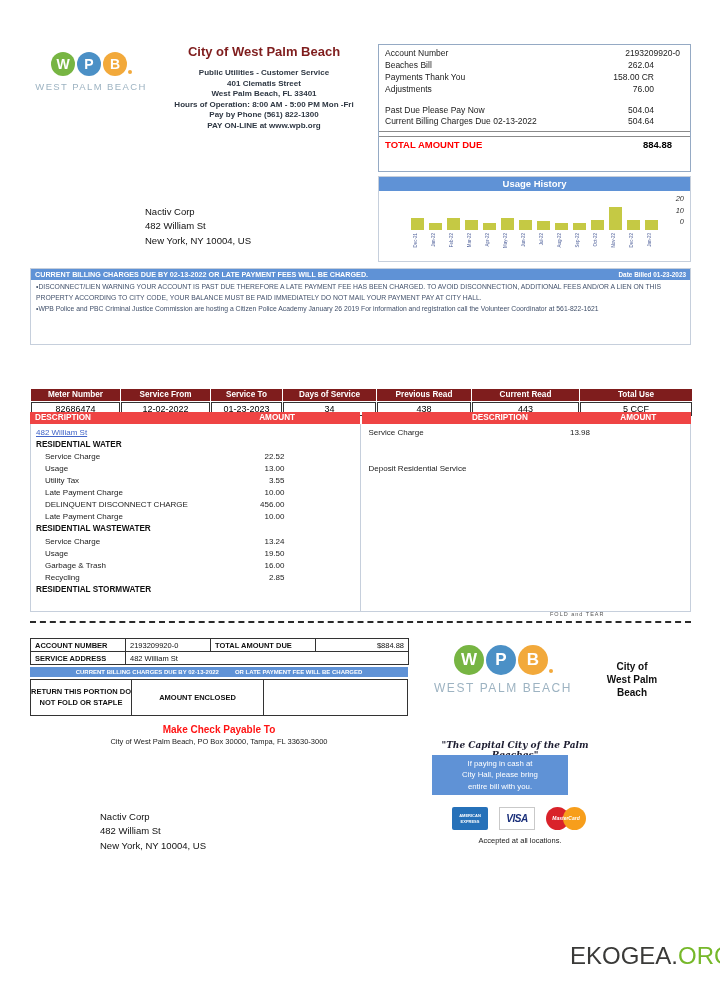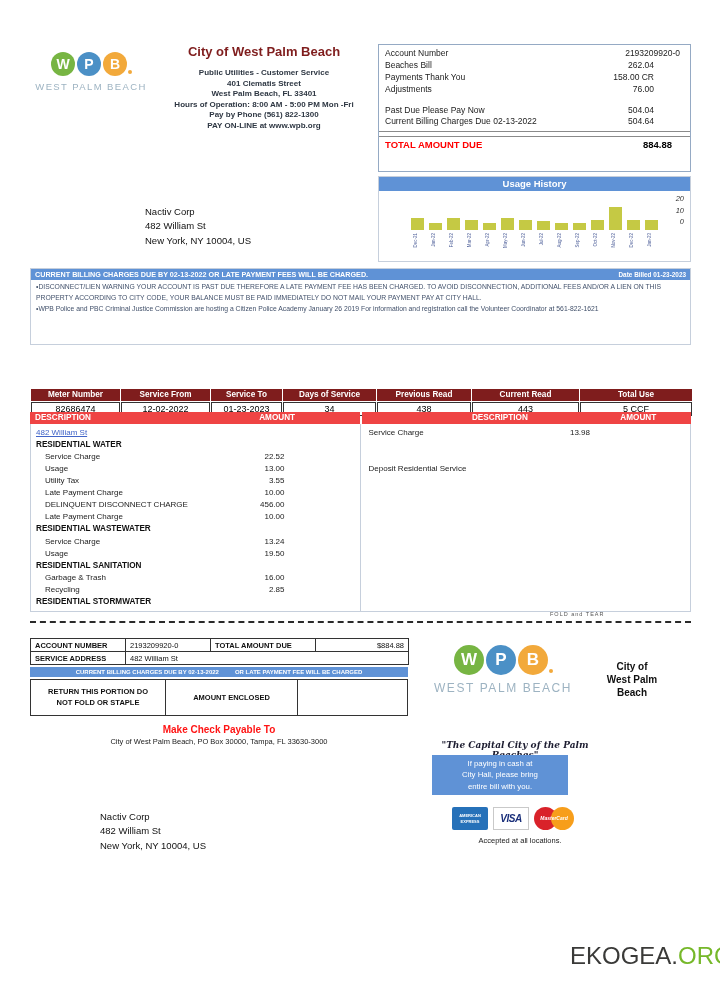--- a/index.html
+++ b/index.html
@@ -91,42 +91,42 @@
   .stub { position:absolute; left:30px; top:638px; width:378px; }
   .stub-table { width:100%; border-collapse:collapse; table-layout:fixed; }
   .stub-table td { border:1px solid #333; font-size:7.5px; padding:1.5px 4px; color:#101010; white-space:nowrap; overflow:hidden; }
   .st-label { font-weight:bold; }
   .st-c0{width:95px}.st-c1{width:85px}.st-c2{width:105px}.st-c3{width:93px}
   .st-total-val { text-align:right; }
   .stub-banner { background:#5f92d6; color:#fff; font-weight:bold; font-size:6px; padding:2px 4px; margin-top:2px;
                  display:flex; justify-content:center; gap:16px; white-space:nowrap; }
   .stub-boxes { display:flex; margin-top:2px; height:37px; }
   .sb { border:1px solid #333; background:#fff; }
-  .sb-return { width:136px; display:flex; align-items:center; justify-content:center; flex-direction:column;
+  .sb-return { width:102px; display:flex; align-items:center; justify-content:center; flex-direction:column;
                text-align:center; font-weight:bold; font-size:7.5px; line-height:1.35; }
   .sb-amount { width:133px; margin-left:-1px; display:flex; align-items:center; justify-content:center;
                font-weight:bold; font-size:7.5px; }
   .sb-empty { flex:1; margin-left:-1px; }
 
   
   .make-check { position:absolute; left:30px; top:724px; width:378px; text-align:center; }
   .mc-title { color:#ff1414; font-weight:bold; font-size:10px; }
   .mc-line { font-size:7.5px; color:#222; margin-top:2px; }
 
   
   .logo2 { position:absolute; left:428px; top:645px; width:150px; text-align:center; }
   .logo2 .logo-circle { width:30px; height:30px; font-size:17px; }
   .logo2 .logo-name { font-size:12px; letter-spacing:1.6px; margin-top:6px; }
   .city-block { position:absolute; left:588px; top:660px; width:88px; text-align:center; font-weight:bold;
                 font-size:10px; color:#101010; line-height:1.3; }
   .slogan { position:absolute; left:418px; top:740px; width:194px; text-align:center;
             font-family:"DejaVu Serif", serif; font-style:italic; font-weight:bold; font-size:9px; color:#1c1c30; }
   .cash-box { position:absolute; left:432px; top:755px; width:136px; background:#5f92d6; color:#fff; text-align:center;
               font-size:7.8px; line-height:1.45; padding:3px 2px; }
-  .cards { position:absolute; left:452px; top:806px; display:flex; align-items:center; gap:5px; }
+  .cards { position:absolute; left:452px; top:806px; display:flex; align-items:center; gap:11px; }
   .card-amex { width:36px; height:23px; background:#2671b9; border-radius:2px; color:#fff; font-size:4px; font-weight:bold;
                display:flex; flex-direction:column; align-items:center; justify-content:center; line-height:1.3; text-align:center; }
   .card-visa { width:36px; height:23px; background:#fff; border:1px solid #c9c9c9; display:flex; align-items:center; justify-content:center; }
   .card-visa span { font-size:10px; font-weight:bold; font-style:italic; color:#1a2f7a; letter-spacing:-0.5px; }
   .card-mc { width:40px; height:25px; position:relative; }
   .mc-red { position:absolute; left:0; top:1px; width:23px; height:23px; border-radius:50%; background:#d9222a; }
   .mc-orange { position:absolute; right:0; top:1px; width:23px; height:23px; border-radius:50%; background:#f79e1b; }
   .mc-text { position:absolute; top:9px; left:0; width:100%; text-align:center; color:#fff; font-size:5px;
              font-style:italic; font-weight:bold; }
   .accepted { position:absolute; left:436px; top:836px; width:168px; text-align:center; font-size:7.5px; color:#222; }
@@ -345,21 +345,20 @@
       </div>
       <div class="chg-section">RESIDENTIAL WASTEWATER</div>
       <div class="chg-item">
         <span class="lbl">Service Charge</span>
         <span class="amt">13.24</span>
       </div>
       <div class="chg-item">
         <span class="lbl">Usage</span>
         <span class="amt">19.50</span>
       </div>
-      <div class="chg-section">RESIDENTIAL SANITATION</div>
       <div class="chg-item">
         <span class="lbl">Garbage &amp; Trash</span>
         <span class="amt">16.00</span>
       </div>
       <div class="chg-item">
         <span class="lbl">Recycling</span>
         <span class="amt">2.85</span>
       </div>
       <div class="chg-section">RESIDENTIAL STORMWATER</div>
     </div>

